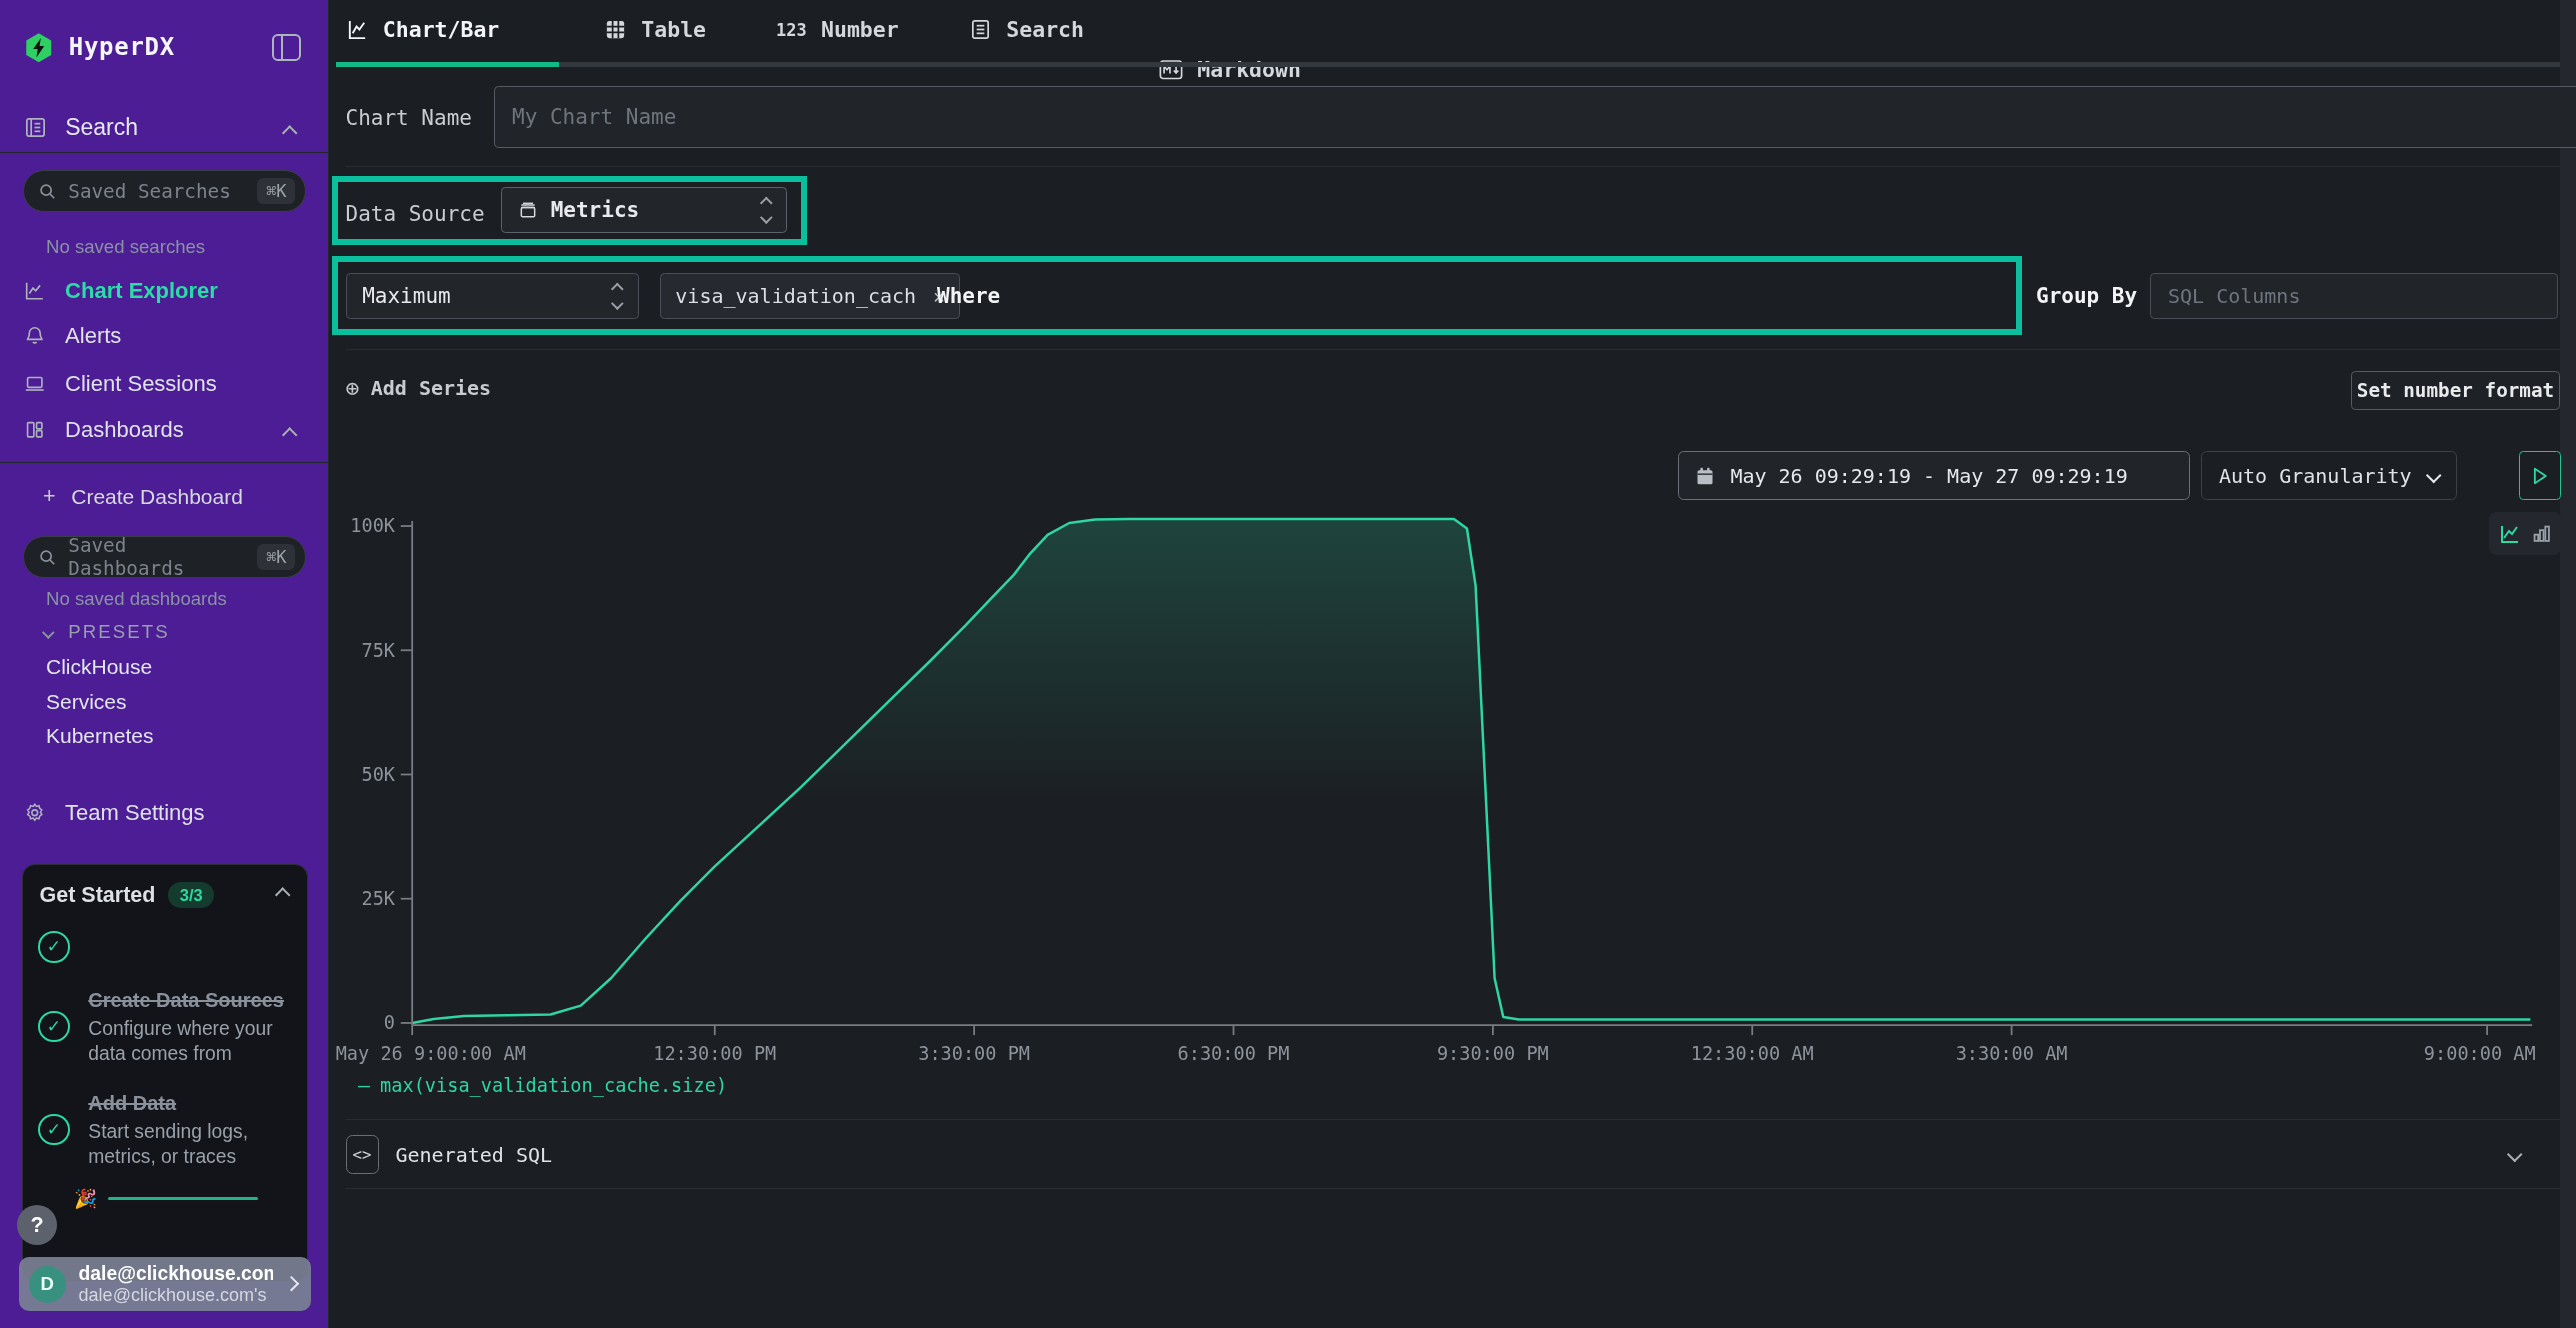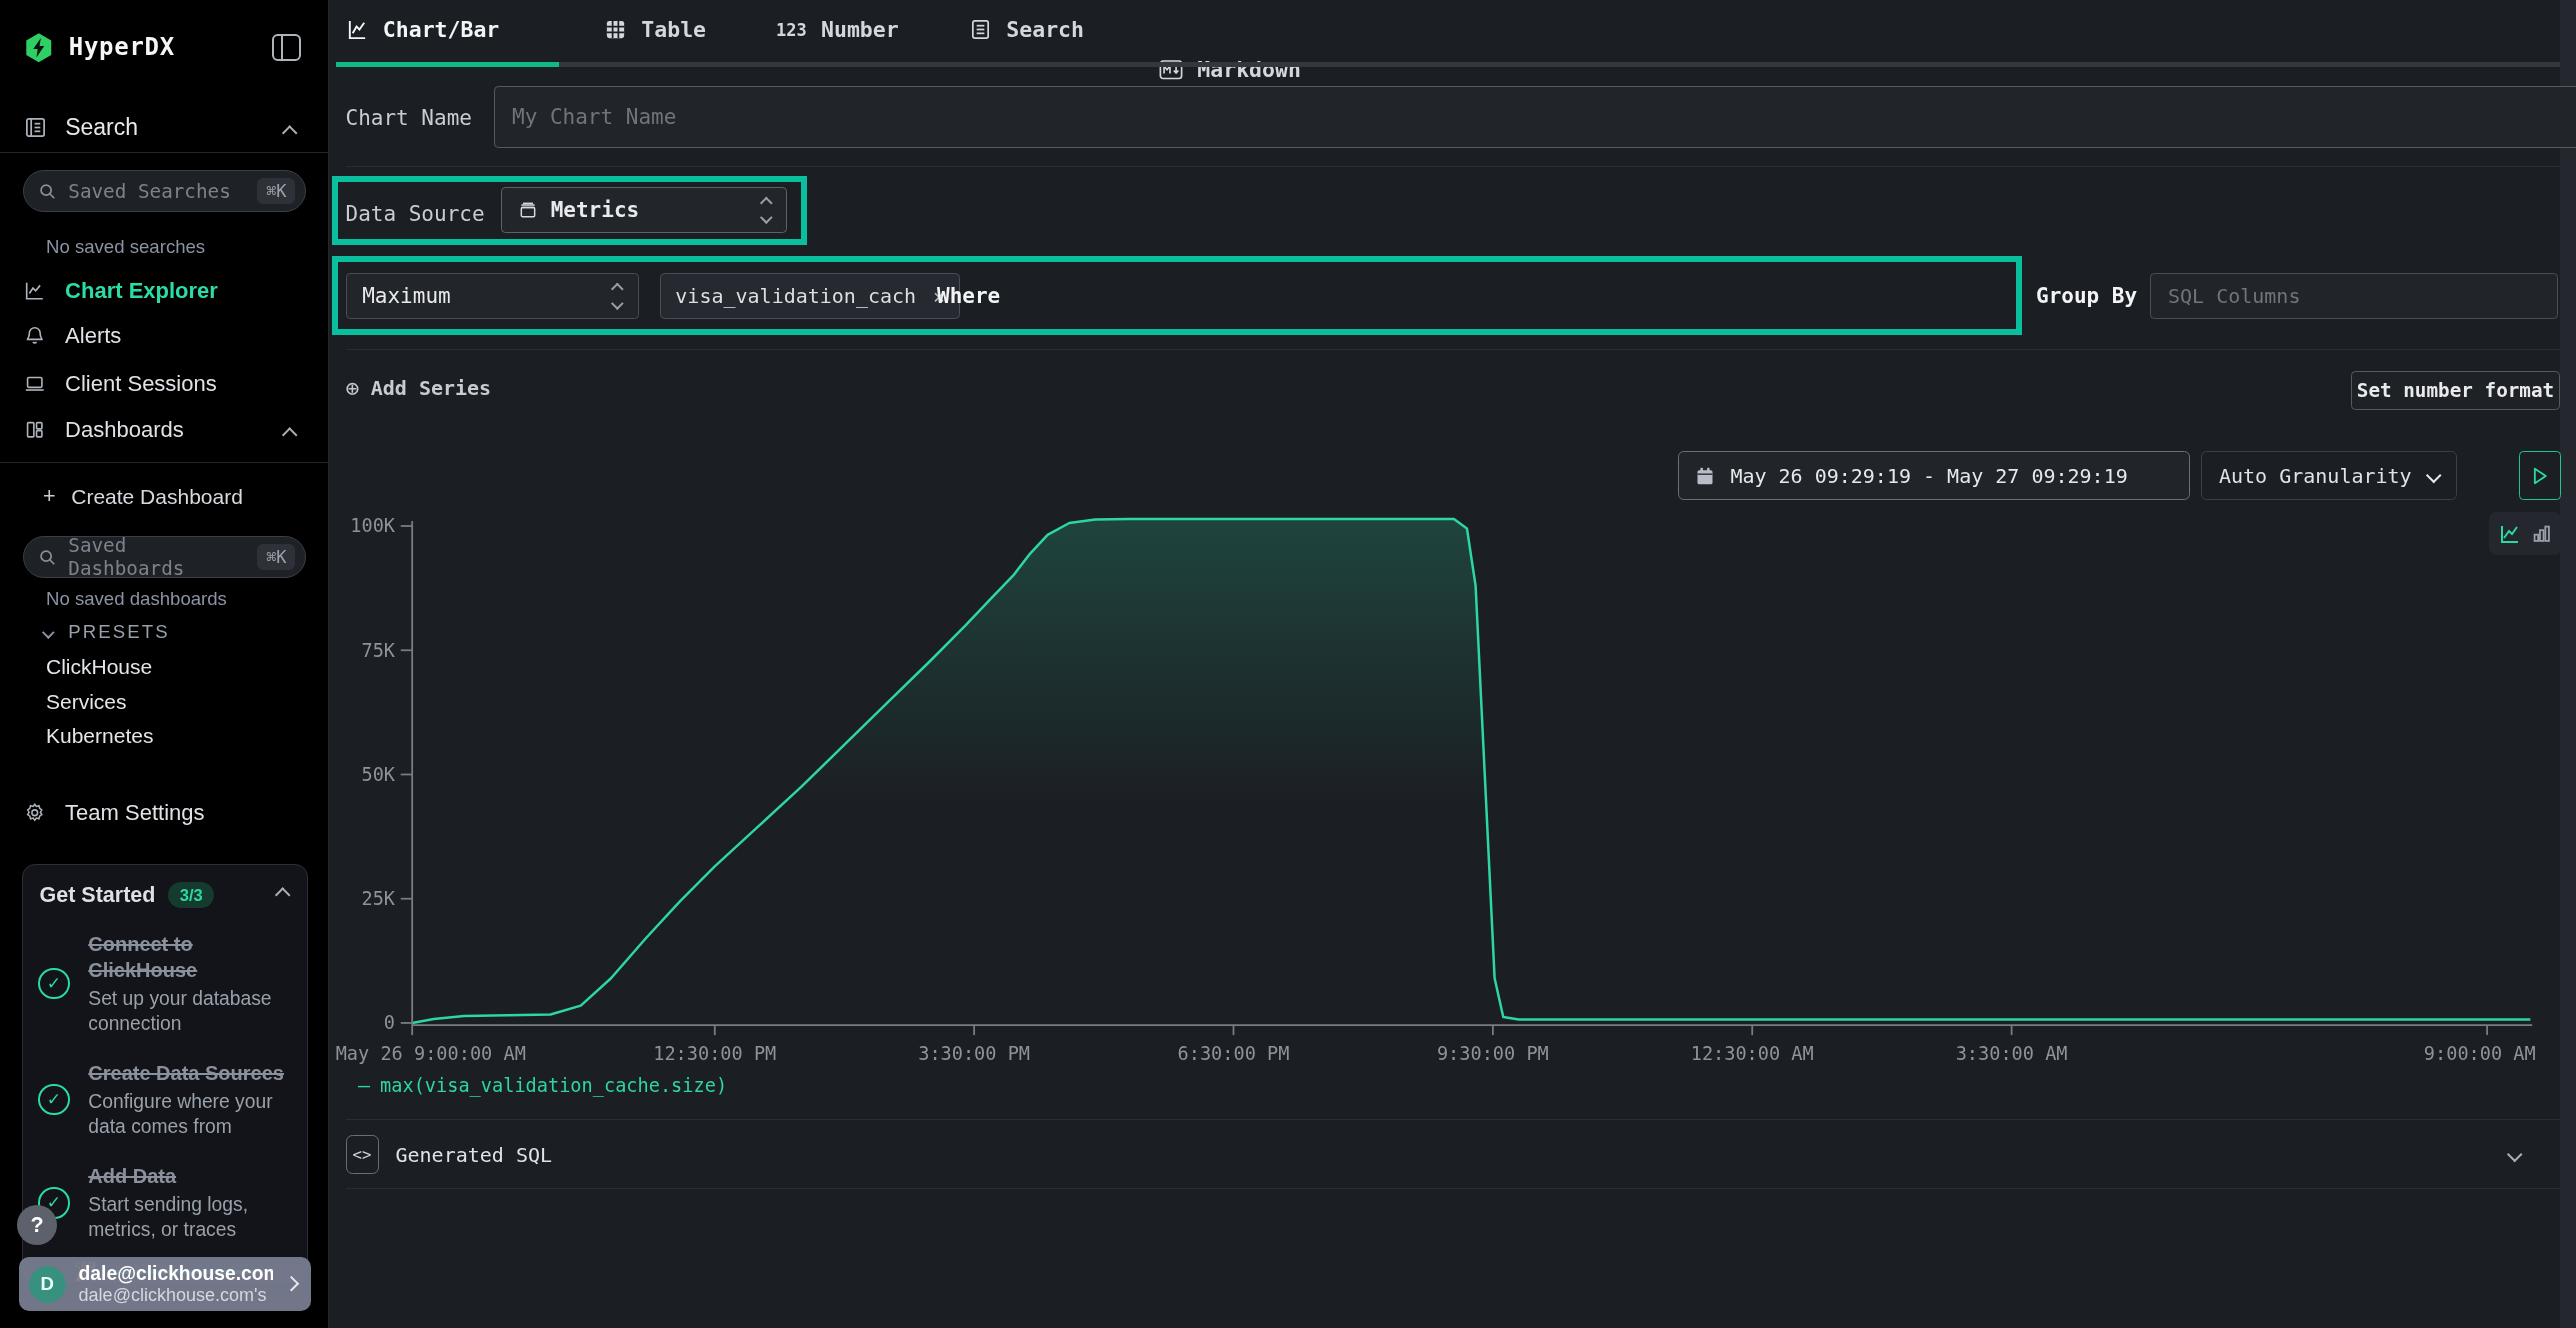--- a/index.html
+++ b/index.html
@@ -8,21 +8,21 @@
     position:relative; width:2576px; height:1328px; overflow:hidden;
     background:#1b1e23;
     font-family:"Liberation Sans","DejaVu Sans",sans-serif;
     -webkit-font-smoothing:antialiased;
   }
   .mono{ font-family:"DejaVu Sans Mono",monospace; }
   .abs{ position:absolute; }
 
   
   #sidebar{ position:absolute; left:0; top:0; width:329px; height:1328px;
-    background:#000000; border-right:0.7px solid #24272c; }
+    background:#4c1d95; border-right:0.7px solid #24272c; }
   .side-divider{ position:absolute; left:0; width:329px; height:0.7px; background:#22252b; }
   .logo-row{ position:absolute; left:23px; top:31.5px; display:flex; align-items:center; gap:14.3px;}
   .logo-hex{ width:31.5px; height:31.5px; }
   .logo-text{ font-family:"DejaVu Sans Mono",monospace; font-weight:bold; font-size:24px; color:#f4f6f8; letter-spacing:0.7px;}
   .collapse-btn{ position:absolute; right:27px; top:34px; width:29px; height:27px; border:2.1px solid #aeb4bc; border-radius:5.7px;}
   .collapse-btn::after{ content:""; position:absolute; left:7.2px; top:0; width:2.1px; height:23px; background:#aeb4bc;}
 
   .section-head{ position:absolute; left:23.6px; display:flex; align-items:center; gap:18.6px; color:#e6e9ec; font-size:23px; }
   .chev{ display:inline-block; width:11.4px; height:11.4px; border-right:2.1px solid #aab0b8; border-bottom:2.1px solid #aab0b8; }
   .chev.up{ transform:rotate(-135deg); }
@@ -232,24 +232,20 @@
     </div>
 
     <div id="get-started">
       <div class="gs-head">
         <span class="gs-title">Get Started</span>
         <span class="gs-badge">3/3</span>
         <span class="chev up" style="margin-left:auto;"></span>
       </div>
       <div class="gs-item">
         <span class="gs-check">✓</span>
-        <span class="gs-text">
-          <span class="gs-item-title">Connect to ClickHouse</span>
-          <span class="gs-item-desc" style="display:block;">Set up your database connection</span>
-        </span>
       </div>
       <div class="gs-item">
         <span class="gs-check">✓</span>
         <span class="gs-text">
           <span class="gs-item-title">Create Data Sources</span>
           <span class="gs-item-desc" style="display:block;">Configure where your data comes from</span>
         </span>
       </div>
       <div class="gs-item">
         <span class="gs-check">✓</span>

